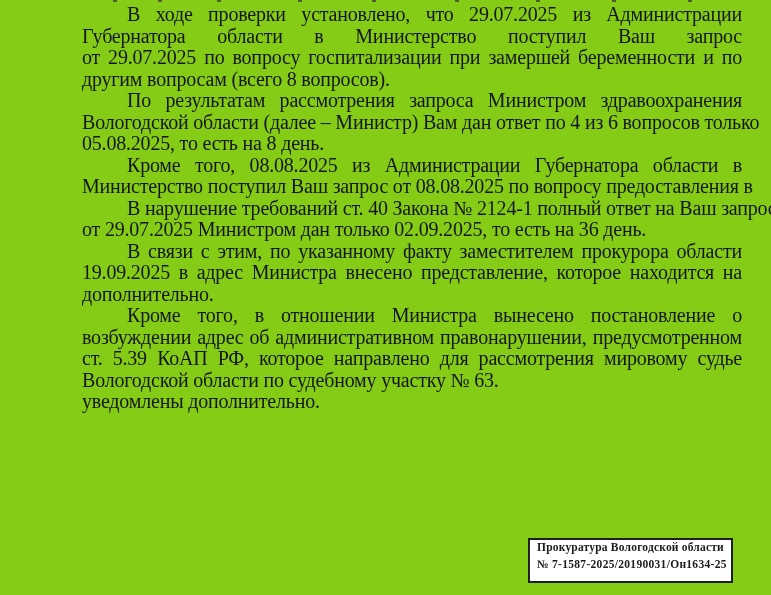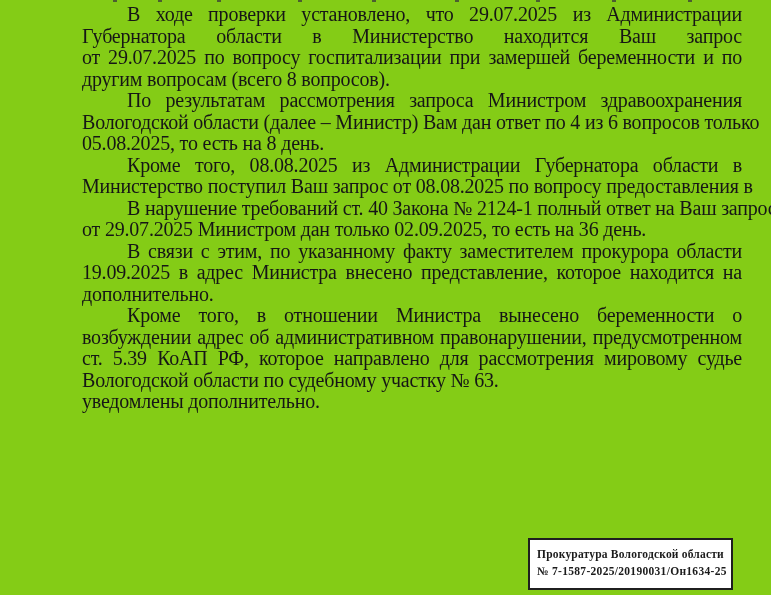--- a/index.html
+++ b/index.html
@@ -48,21 +48,20 @@
   .line.last {
     text-align-last: left;
   }
   .stamp {
     position: absolute;
     left: 528px;
     top: 538px;
     width: 201px;
     height: 41px;
     border: 2px solid #1f1f1f;
-    padding-top: 7px;
     font-weight: bold;
     font-size: 11.5px;
     line-height: 14px;
     color: #1b1b1b;
     background: #ffffff;
   }
   .stamp-line1 {
     text-align: center;
     letter-spacing: 0.2px;
   }
@@ -85,34 +84,34 @@
     <span class="speck" style="left:298px;"></span>
     <span class="speck" style="left:372px;"></span>
     <span class="speck" style="left:455px;"></span>
     <span class="speck" style="left:536px;"></span>
     <span class="speck" style="left:612px;"></span>
     <span class="speck" style="left:688px;"></span>
   </div>
 
   <div class="doc-body">
       <div class="line first">В ходе проверки установлено, что 29.07.2025 из Администрации</div>
-      <div class="line">Губернатора области в Министерство находится Ваш запрос</div>
+      <div class="line">Губернатора области в Министерство поступил Ваш запрос</div>
       <div class="line">от 29.07.2025 по вопросу госпитализации при замершей беременности и по</div>
       <div class="line last">другим вопросам (всего 8 вопросов).</div>
       <div class="line first">По результатам рассмотрения запроса Министром здравоохранения</div>
       <div class="line">Вологодской области (далее – Министр) Вам дан ответ по 4 из 6 вопросов только</div>
       <div class="line last">05.08.2025, то есть на 8 день.</div>
       <div class="line first">Кроме того, 08.08.2025 из Администрации Губернатора области в</div>
       <div class="line">Министерство поступил Ваш запрос от 08.08.2025 по вопросу предоставления в</div>
       <div class="line first">В нарушение требований ст. 40 Закона № 2124-1 полный ответ на Ваш запрос</div>
       <div class="line last">от 29.07.2025 Министром дан только 02.09.2025, то есть на 36 день.</div>
       <div class="line first">В связи с этим, по указанному факту заместителем прокурора области</div>
       <div class="line">19.09.2025 в адрес Министра внесено представление, которое находится на</div>
       <div class="line last">дополнительно.</div>
-      <div class="line first">Кроме того, в отношении Министра вынесено беременности о</div>
+      <div class="line first">Кроме того, в отношении Министра вынесено постановление о</div>
       <div class="line">возбуждении адрес об административном правонарушении, предусмотренном</div>
       <div class="line">ст. 5.39 КоАП РФ, которое направлено для рассмотрения мировому судье</div>
       <div class="line last">Вологодской области по судебному участку № 63.</div>
       <div class="line last">уведомлены дополнительно.</div>
     </div>
 
   <div class="stamp">
     <div class="stamp-line1">Прокуратура Вологодской области</div>
     <div class="stamp-line2">№ 7-1587-2025/20190031/Он1634-25</div>
   </div>

